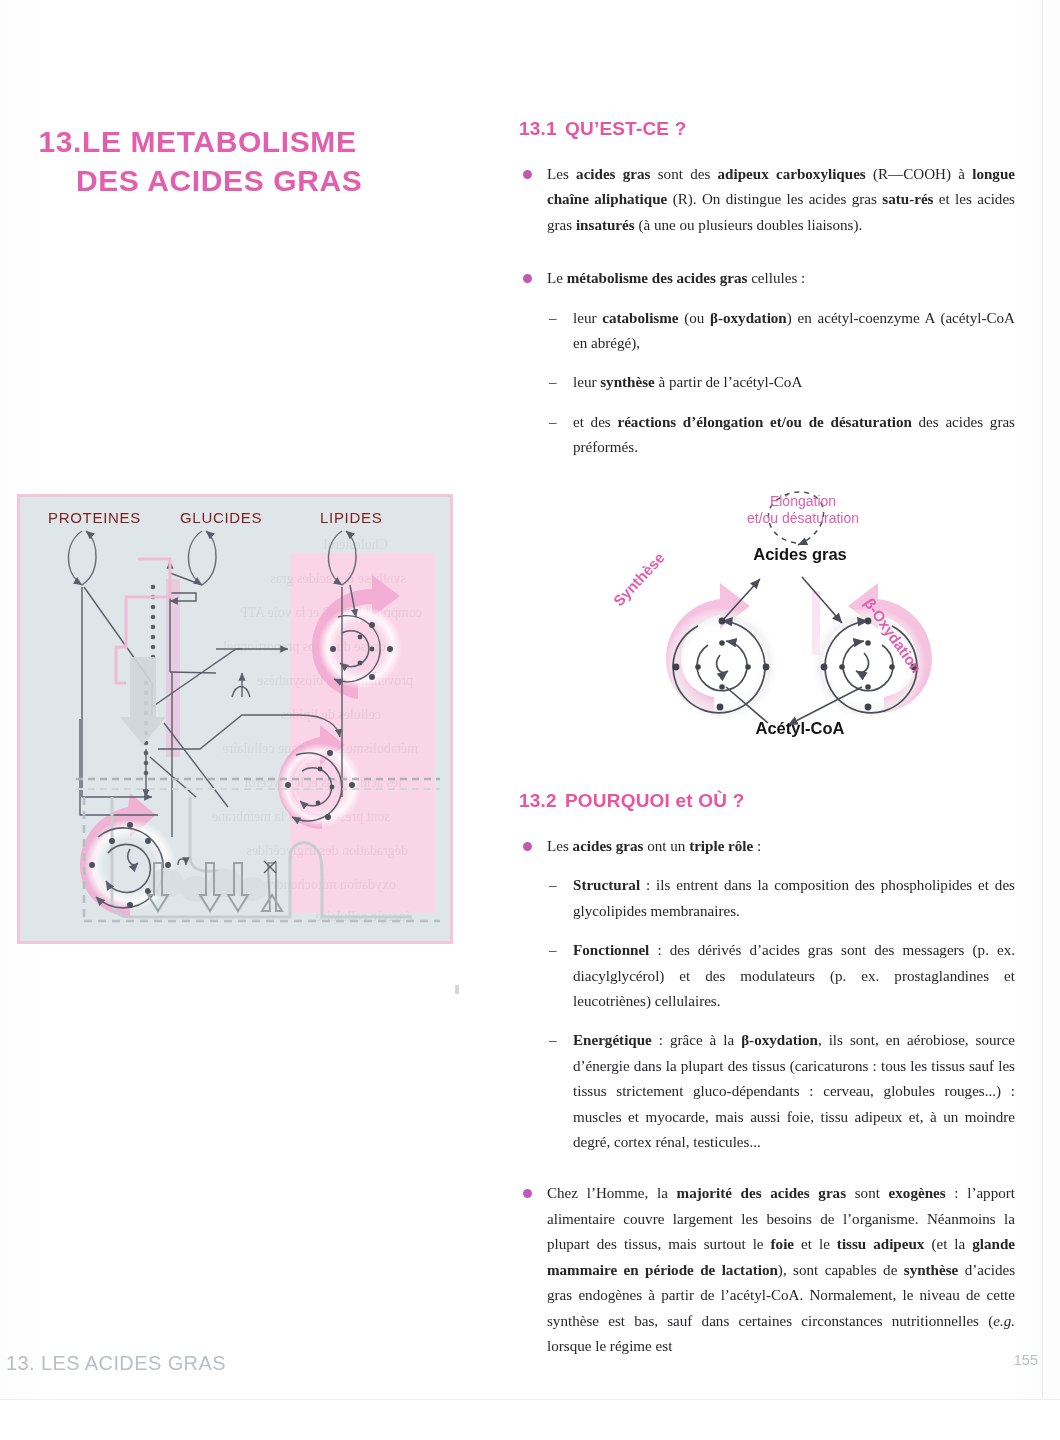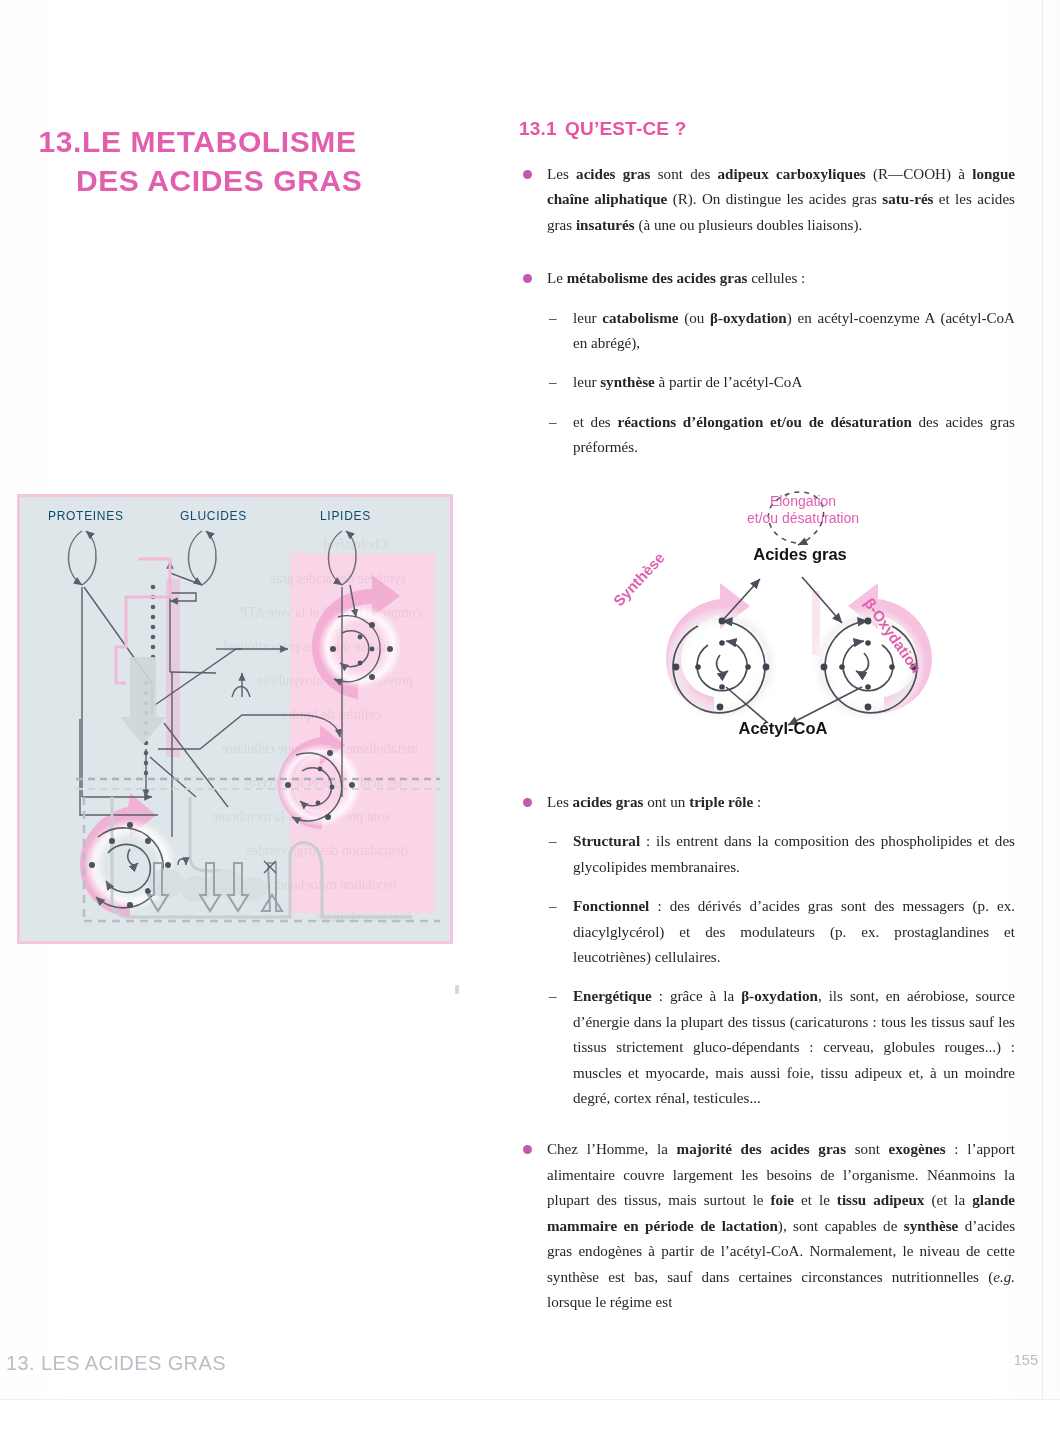--- a/index.html
+++ b/index.html
@@ -26,33 +26,33 @@
   .doc-title .num{display:inline-block;width:62px;text-align:right;}
   .doc-title .l2{display:block;margin-left:56px;}
 
   
   .figure{position:absolute;left:17px;top:494px;width:436px;height:450px;
      border:3px solid #f4c6dd;background:#dfe6e9;box-sizing:border-box;}
   .fig-inner{position:absolute;inset:0;overflow:hidden;}
   .fig-pink{position:absolute;left:270px;top:56px;width:145px;height:360px;
      background:#fbd3e7;opacity:.95;}
   .fig-label{position:absolute;font-family:"Liberation Sans",sans-serif;
-     font-size:12px;color:#0c4a6e;letter-spacing:.7px;}
+     font-size:15px;color:#7f1d1d;letter-spacing:.7px;}
   .fl-prot{left:28px;top:12px;}
   .fl-gluc{left:160px;top:12px;}
   .fl-lip{left:300px;top:12px;}
 
   
   .cycle{position:absolute;left:600px;top:487px;width:390px;height:275px;}
   .cyc-txt{position:absolute;font-family:"Liberation Sans",sans-serif;}
   .cyc-elong{left:118px;top:6px;width:170px;text-align:center;color:#e060ae;
      font-size:14px;line-height:17px;}
   .cyc-ag{left:95px;top:58px;width:210px;text-align:center;color:#141414;
      font-weight:bold;font-size:16.5px;}
-  .cyc-acoa{left:78px;top:232px;width:210px;text-align:center;color:#141414;
+  .cyc-acoa{left:95px;top:232px;width:210px;text-align:center;color:#141414;
      font-weight:bold;font-size:16.5px;}
   .cyc-syn{left:16px;top:108px;color:#e060ae;font-size:15px;font-weight:bold;
      transform:rotate(-47deg);transform-origin:left center;}
   .cyc-box{left:268px;top:104px;color:#e060ae;font-size:15px;font-weight:bold;
      transform:rotate(55deg);transform-origin:left center;}
 
   
   .col{position:absolute;left:519px;top:118px;width:496px;}
   h2.sec{font-family:"Liberation Sans",sans-serif;font-weight:bold;
      color:#e8549f;font-size:19px;letter-spacing:.2px;margin:0 0 22px 0;}
@@ -375,20 +375,23 @@
     </div>
 
     <div class="sub">
       <span class="dash">–</span>
       <div class="ptxt"><span>et des </span><b>réactions d’élongation et/ou de désaturation</b><span> des acides gras préformés.</span></div>
     </div>
   </div>
 </div>
 
 <div class="sec2">
+  <h2 class="sec">
+    <span class="sn">13.2</span><span>POURQUOI et OÙ ?</span>
+  </h2>
 
   <div class="bul">
     <span class="dot"></span>
     <div class="ptxt"><span>Les </span><b>acides gras</b><span> ont un </span><b>triple rôle</b><span> :</span></div>
 
     <div class="sub">
       <span class="dash">–</span>
       <div class="ptxt"><b>Structural</b><span> : ils entrent dans la composition des phospholipides et des glycolipides membranaires.</span></div>
     </div>
 

